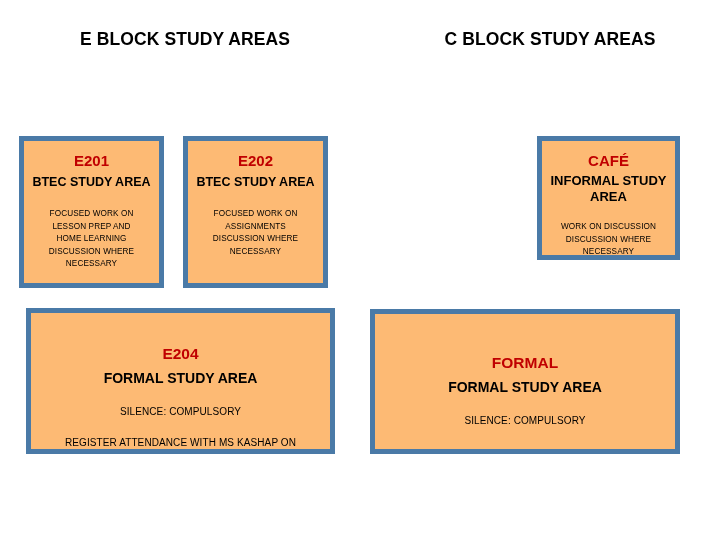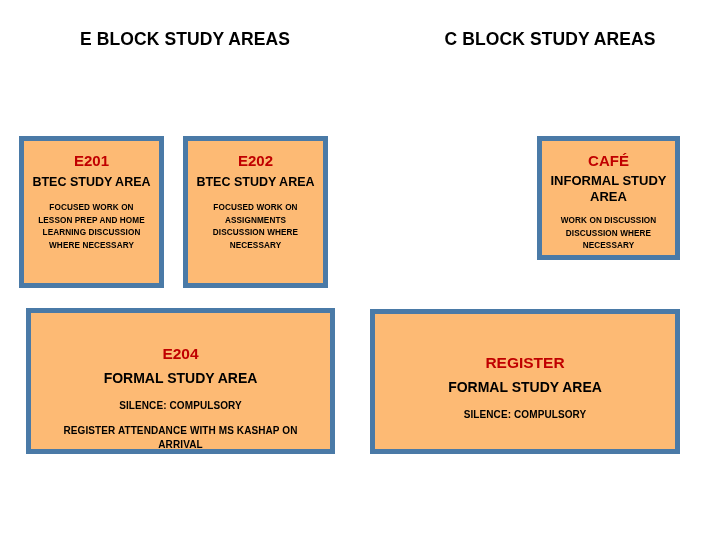--- a/index.html
+++ b/index.html
@@ -92,24 +92,24 @@
   }
   .room-subtitle {
     color: #000000;
     font-weight: bold;
     font-size: 12.5px;
     line-height: 19px;
     margin: 3px;
   }
   .room-desc {
     color: #000000;
-    font-weight: bold;
+    font-weight: normal;
     font-size: 8.2px;
     line-height: 12.6px;
-    margin: 10px;
+    margin: 16px;
     letter-spacing: 0.1px;
   }
   .room-desc-wide {
     font-size: 10px;
     line-height: 14.5px;
   }
 
   
   #box-e201 .inner { padding-top: 11px; }
   #box-e202 .inner { padding-top: 11px; }
@@ -161,19 +161,19 @@
     <div class="inner">
       <p class="room-title">E204</p>
       <p class="room-subtitle">FORMAL STUDY AREA</p>
       <p class="room-desc room-desc-wide">SILENCE: COMPULSORY</p>
       <p class="room-desc room-desc-wide">REGISTER ATTENDANCE WITH MS KASHAP ON ARRIVAL</p>
     </div>
   </div>
 
   <div class="box" id="box-library">
     <div class="inner">
-      <p class="room-title">REGISTER</p>
+      <p class="room-title">FORMAL</p>
       <p class="room-subtitle">FORMAL STUDY AREA</p>
       <p class="room-desc room-desc-wide">SILENCE: COMPULSORY</p>
     </div>
   </div>
 
 </div>
 
 </body></html>

